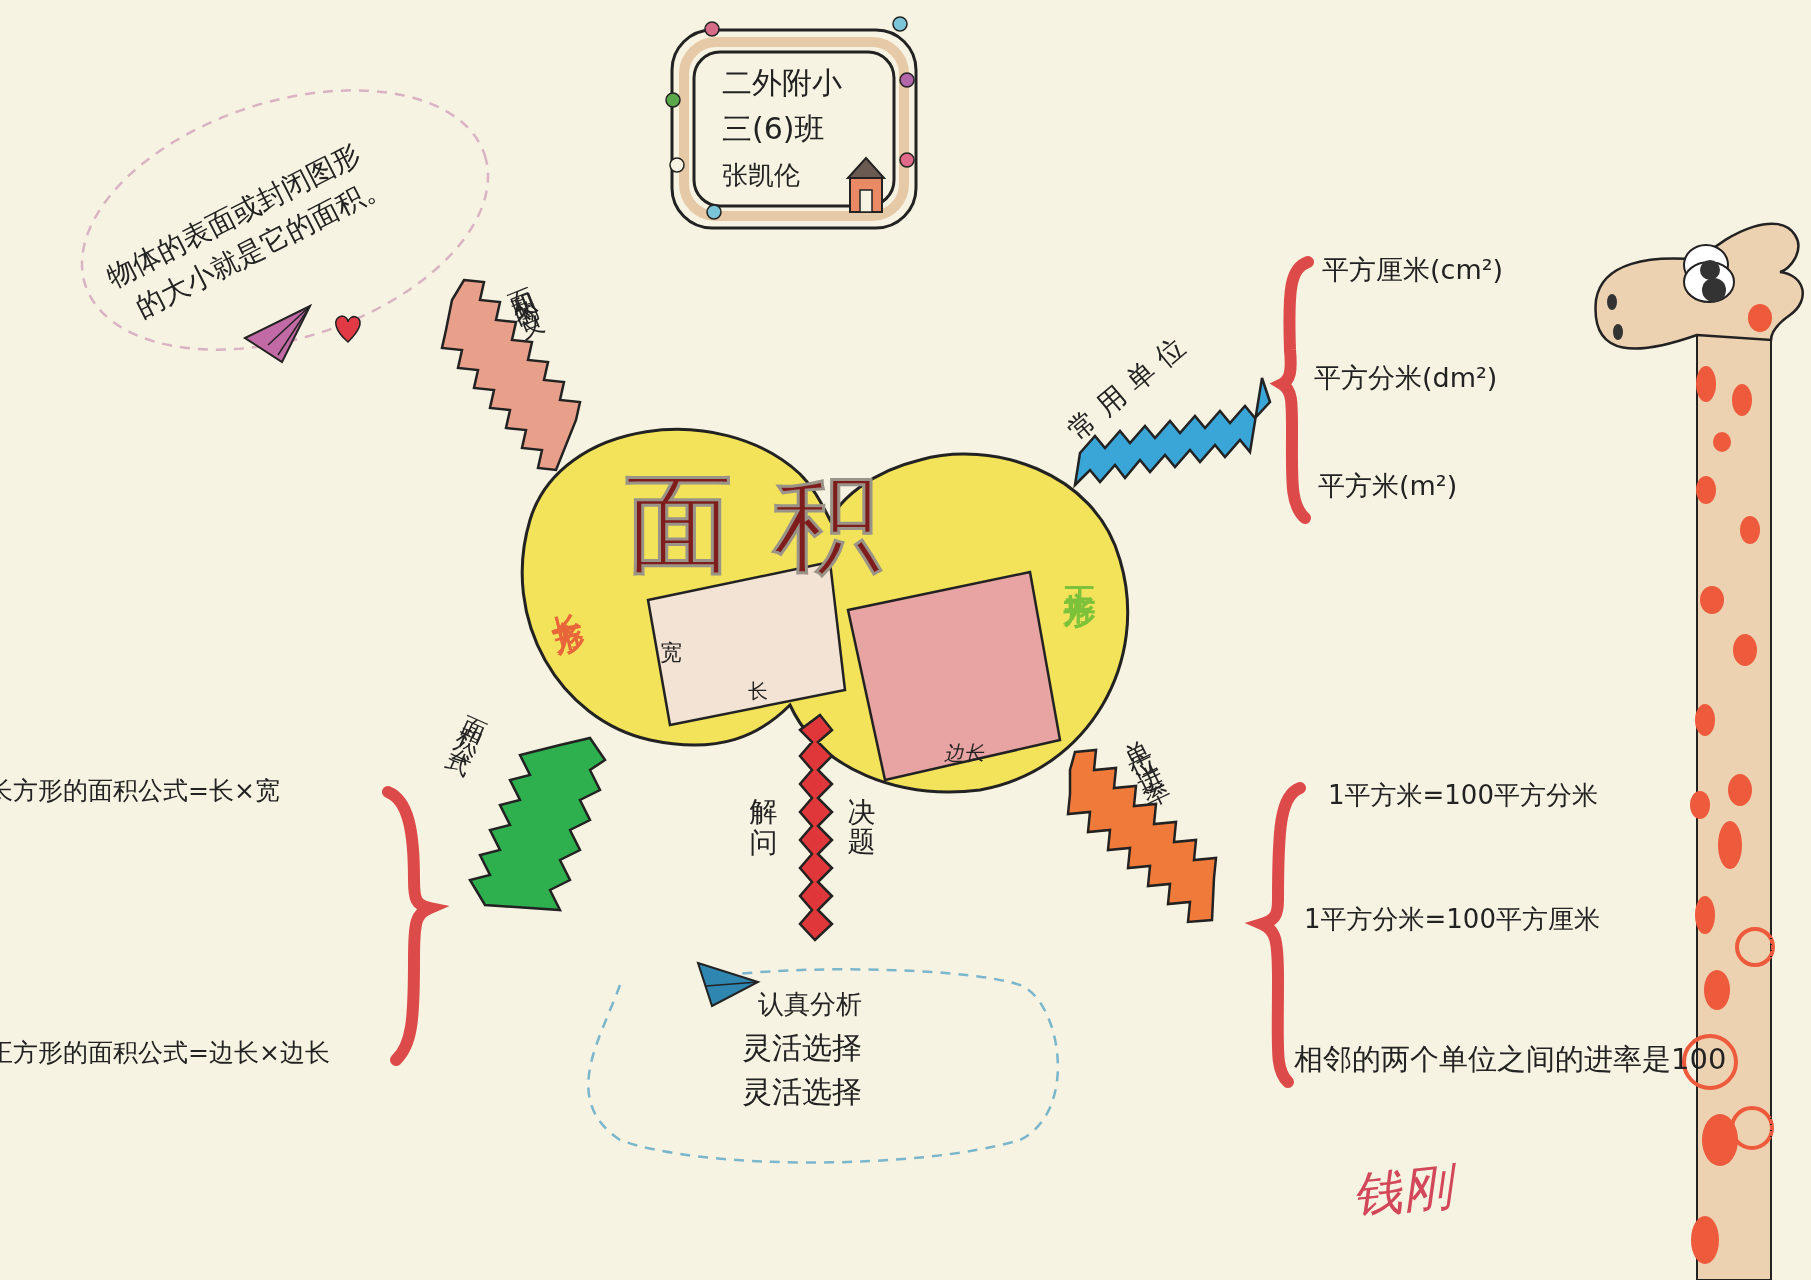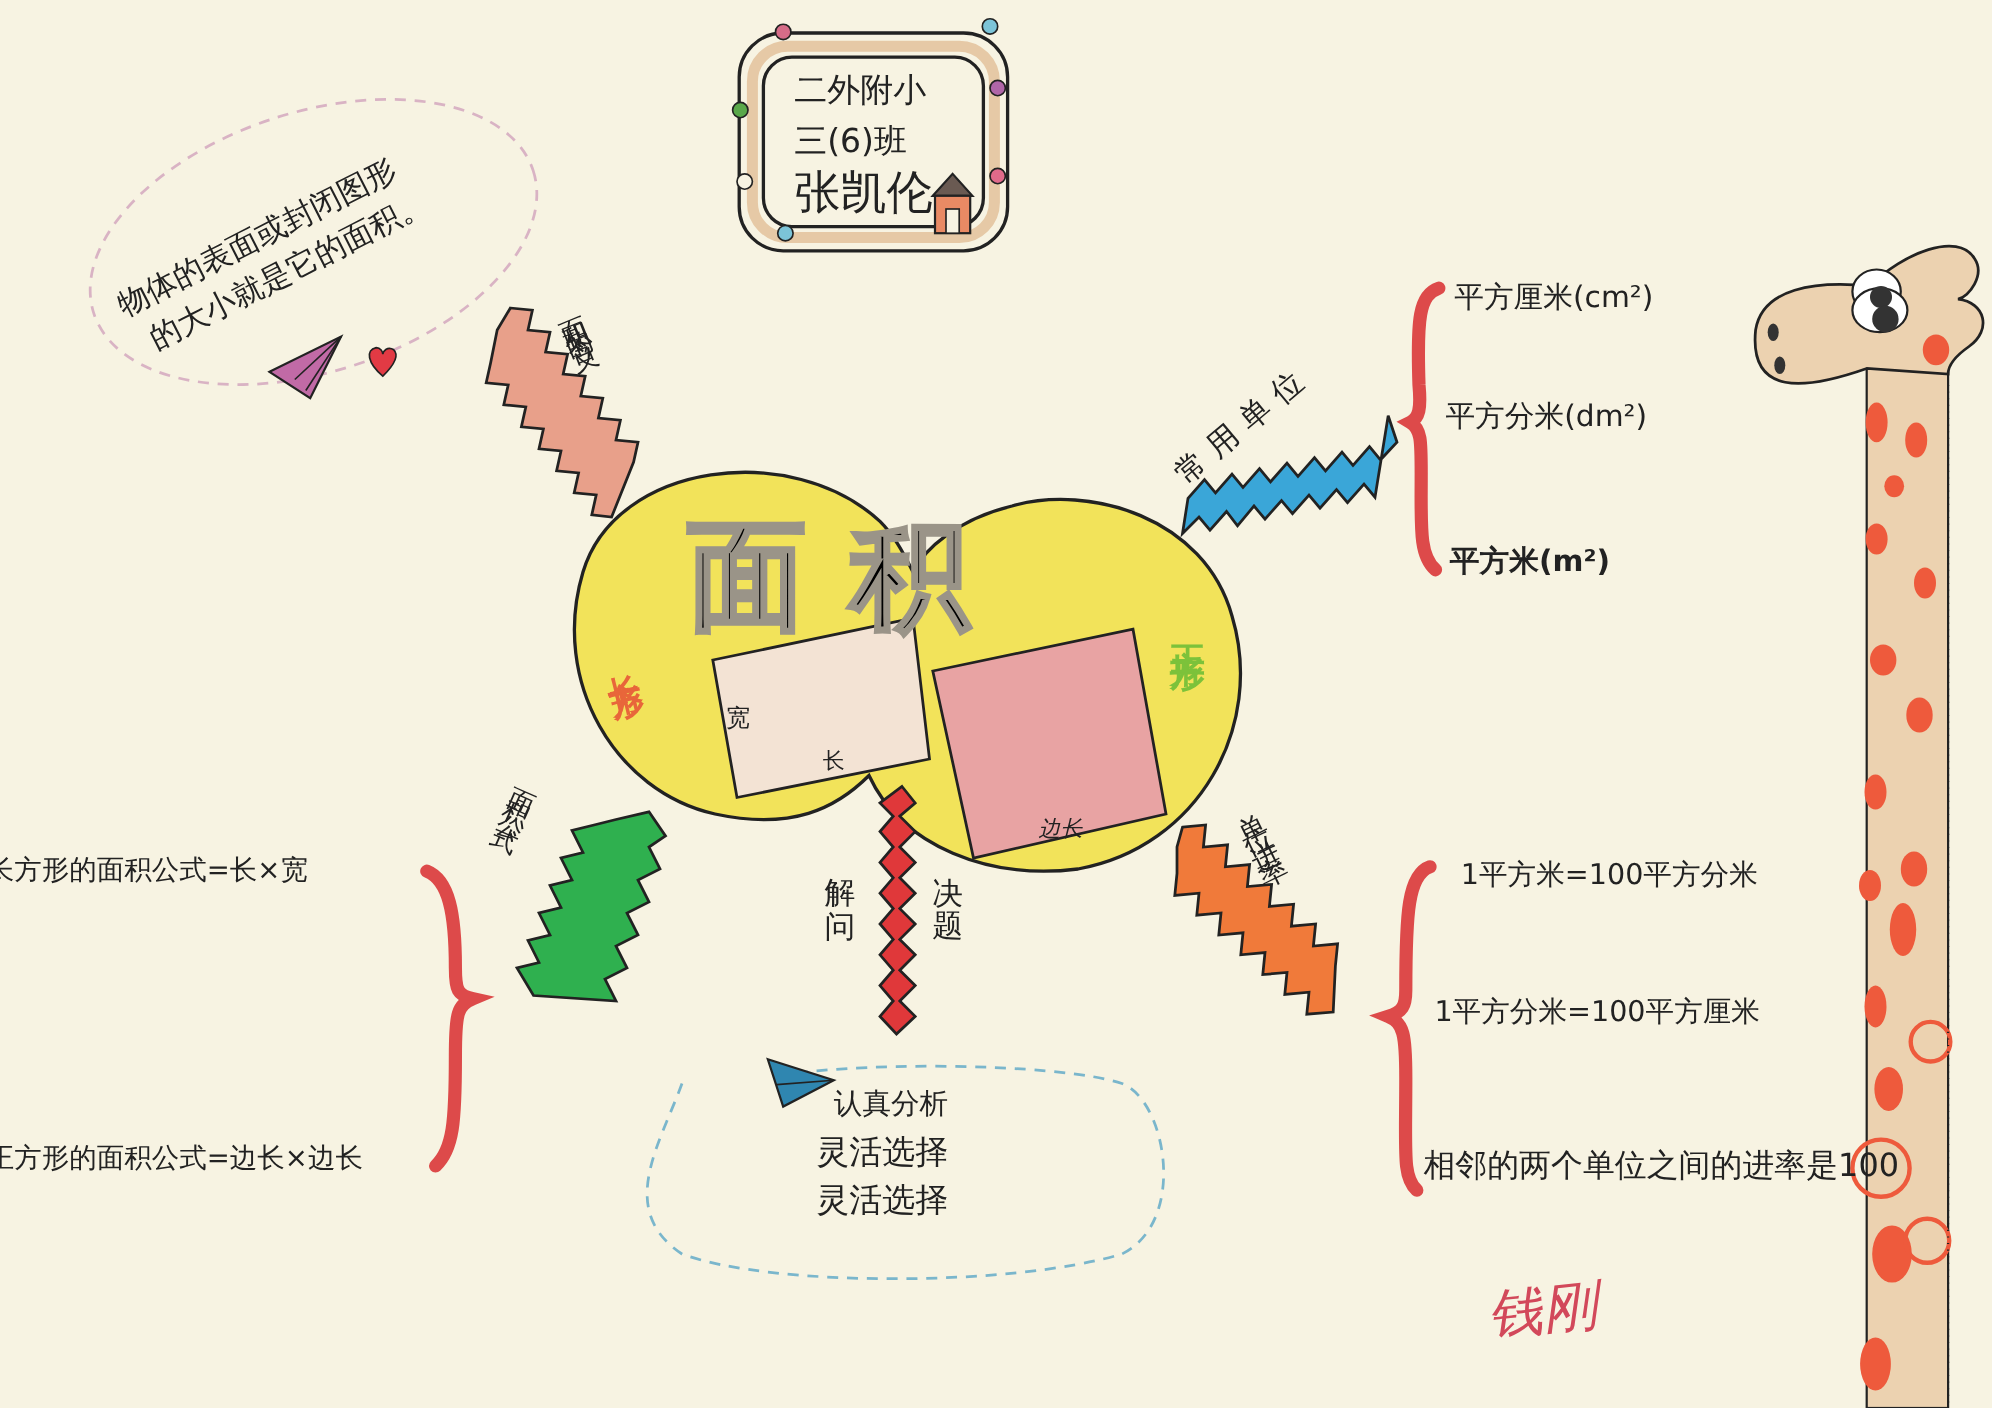--- a/index.html
+++ b/index.html
@@ -6,21 +6,21 @@
   body {
     width:1811px; height:1280px; overflow:hidden; position:relative;
     background:#f7f3e2;
     font-family: "DejaVu Sans", sans-serif;
     color:#1e1e1e;
   }
   .abs { position:absolute; }
   .hand { font-family: "DejaVu Sans", sans-serif; color:#222; white-space:nowrap; }
   svg { position:absolute; left:0; top:0; }
   .vtext { writing-mode: vertical-rl; letter-spacing:6px; }
-  .big-title { font-weight:bold; color:#000000; font-size:108px; -webkit-text-stroke:3px #9a9488; letter-spacing:40px; }
+  .big-title { font-weight:normal; color:#7f1d1d; font-size:108px; -webkit-text-stroke:3px #9a9488; letter-spacing:40px; }
 </style>
 </head>
 <body>
 
 <svg width="1811" height="1280" viewBox="0 0 1811 1280">
 
   <g>
     <rect x="672" y="30" width="244" height="198" rx="40" fill="none" stroke="#222" stroke-width="3"></rect>
     <rect x="684" y="42" width="220" height="174" rx="32" fill="none" stroke="#e6c9a6" stroke-width="10"></rect>
     <rect x="694" y="52" width="200" height="154" rx="26" fill="#f7f3e2" stroke="#222" stroke-width="3"></rect>
@@ -113,21 +113,21 @@
       <circle cx="1710" cy="1062" r="26"></circle>
       <circle cx="1752" cy="1128" r="20"></circle>
     </g>
     <line x1="1771" y1="350" x2="1771" y2="1280" stroke="#222" stroke-width="2" stroke-dasharray="1 5"></line>
   </g>
 </svg>
 
 <div class="abs hand" style="left:722px;top:60px;font-size:30px;line-height:46px;">
   <div>二外附小</div>
   <div>三(6)班</div>
-  <div style="font-size:42px;">张凯伦</div>
+  <div style="font-size:26px;">张凯伦</div>
 </div>
 
 <div class="abs hand" style="left:100px;top:158px;font-size:28px;line-height:40px;transform:rotate(-27deg);transform-origin:0 0;top:262px;">
   <div>物体的表面或封闭图形</div>
   <div style="padding-left:12px;">的大小就是它的面积。</div>
 </div>
 
 <div class="abs big-title" style="left:625px;top:452px;">面积</div>
 
 <div class="abs hand" style="left:660px;top:638px;font-size:22px;">宽</div>
@@ -139,21 +139,21 @@
 <div class="abs hand vtext" style="left:500px;top:272px;font-size:24px;transform:rotate(-22deg);">面积的含义</div>
 <div class="abs hand" style="left:1060px;top:420px;font-size:28px;letter-spacing:10px;transform:rotate(-40deg);transform-origin:0 0;">常用单位</div>
 <div class="abs hand vtext" style="left:460px;top:700px;font-size:24px;letter-spacing:12px;transform:rotate(24deg);">面积公式</div>
 <div class="abs hand vtext" style="left:744px;top:776px;font-size:28px;letter-spacing:30px;">解问</div>
 <div class="abs hand vtext" style="left:842px;top:776px;font-size:28px;letter-spacing:30px;">决题</div>
 <div class="abs hand vtext" style="left:1118px;top:720px;font-size:26px;letter-spacing:14px;transform:rotate(-26deg);">单位进率</div>
 
 <div class="abs hand" style="left:1322px;top:252px;font-size:27px;">
   <div style="position:absolute;left:0;top:0;">平方厘米(cm²)</div>
   <div style="position:absolute;left:-8px;top:108px;">平方分米(dm²)</div>
-  <div style="position:absolute;left:-4px;top:240px;font-weight:bold;">平方米(m²)</div>
+  <div style="position:absolute;left:-4px;top:216px;">平方米(m²)</div>
 </div>
 
 <div class="abs hand" style="left:0px;top:774px;font-size:25px;">
   <div style="position:absolute;left:-12px;top:0;">长方形的面积公式=长×宽</div>
   <div style="position:absolute;left:-12px;top:262px;">正方形的面积公式=边长×边长</div>
 </div>
 
 <div class="abs hand" style="left:1312px;top:778px;font-size:26px;">
   <div style="position:absolute;left:16px;top:0;">1平方米=100平方分米</div>
   <div style="position:absolute;left:-8px;top:124px;">1平方分米=100平方厘米</div>

